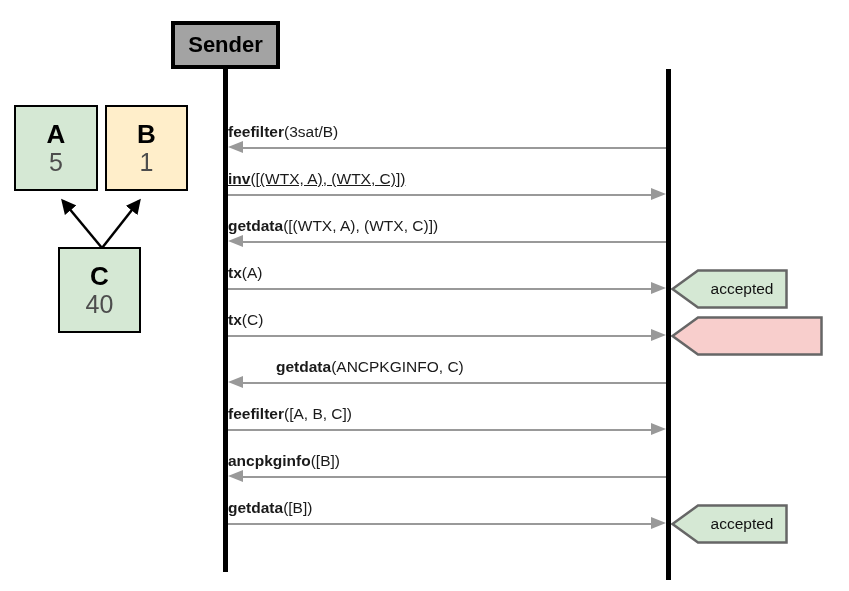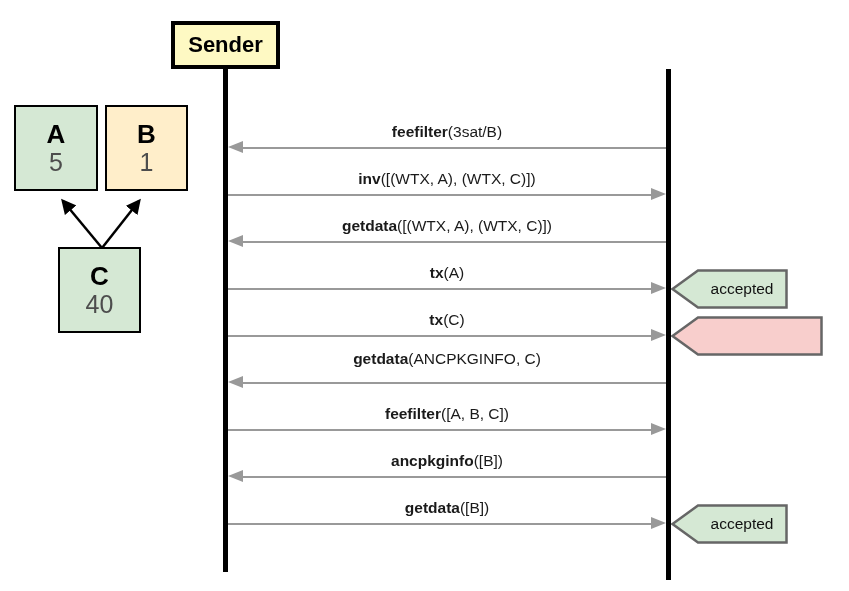--- a/index.html
+++ b/index.html
@@ -17,33 +17,33 @@
   .node.yellow{background:#ffeeca;}
   .node-letter{font-weight:bold;font-size:26px;color:#000;}
   .node-value{font-size:25px;color:#4d4d4d;}
   #nodeA{left:14px;top:105px;width:84px;height:86px;}
   #nodeB{left:105px;top:105px;width:83px;height:86px;}
   #nodeC{left:58px;top:247px;width:83px;height:86px;}
   #dag-edges{position:absolute;left:0;top:0;}
   
   .actor{
     position:absolute;top:21px;height:48px;box-sizing:border-box;
-    border:4px solid #000;background:#fef9c3;
+    border:4px solid #000;background:#a3a3a3;
     display:flex;align-items:center;justify-content:center;
     font-weight:bold;font-size:22px;color:#000;
   }
   #actorSender{left:171px;width:109px;}
   #actorReceiver{left:603px;width:132px;}
   .lifeline{position:absolute;top:69px;width:5px;background:#000;}
   #lifeSender{left:223px;height:503px;}
   #lifeReceiver{left:666px;height:511px;}
   
   .msg-label{
     position:absolute;left:228px;width:438px;height:22px;line-height:22px;
-    text-align:center;font-size:15.5px;color:#1a1a1a;white-space:nowrap;
+    font-size:15.5px;color:#1a1a1a;white-space:nowrap;
   }
   .msg-label b{font-weight:700;}
   .msg-line{position:absolute;height:2.4px;background:#999;}
   .msg-head{position:absolute;width:0;height:0;border-top:6.5px solid transparent;border-bottom:6.5px solid transparent;}
   .msg-head.right{border-left:15px solid #999;}
   .msg-head.left{border-right:15px solid #999;}
   
   .tag{position:absolute;height:23px;border-radius:9px;}
   .tag svg{position:absolute;left:0;top:0;}
   .tag .tag-text{
@@ -83,21 +83,21 @@
     <span>Sender</span>
   </div>
 
   <div class="lifeline" id="lifeSender"></div>
   <div class="lifeline" id="lifeReceiver"></div>
 
   <div id="messages">
       <div class="msg-label" style="top: 121px;"><b>feefilter</b><span>(3sat/B)</span></div>
       <div class="msg-line" style="top: 147px; left: 241px; width: 425px;"></div>
       <div class="msg-head left" style="top: 141px; left: 228px;"></div>
-      <div class="msg-label" style="top: 168px;"><b>inv</b><span>([(WTX, A), (WTX, C)])</span></div>
+      <div class="msg-label" style="top: 168px; text-decoration: underline;"><b>inv</b><span>([(WTX, A), (WTX, C)])</span></div>
       <div class="msg-line" style="top: 194px; left: 228px; width: 425px;"></div>
       <div class="msg-head right" style="top: 188px; left: 651px;"></div>
       <div class="msg-label" style="top: 215px;"><b>getdata</b><span>([(WTX, A), (WTX, C)])</span></div>
       <div class="msg-line" style="top: 241px; left: 241px; width: 425px;"></div>
       <div class="msg-head left" style="top: 235px; left: 228px;"></div>
       <div class="msg-label" style="top: 262px;"><b>tx</b><span>(A)</span></div>
       <div class="msg-line" style="top: 288px; left: 228px; width: 425px;"></div>
       <div class="msg-head right" style="top: 282px; left: 651px;"></div>
       <div class="tag" style="left: 671px; top: 269px; width: 117px;">
         <svg width="117" height="40" viewBox="0 0 117 40">
@@ -106,21 +106,21 @@
         <span class="tag-text">accepted</span>
       </div>
       <div class="msg-label" style="top: 309px;"><b>tx</b><span>(C)</span></div>
       <div class="msg-line" style="top: 335px; left: 228px; width: 425px;"></div>
       <div class="msg-head right" style="top: 329px; left: 651px;"></div>
       <div class="tag" style="left: 671px; top: 316px; width: 152px;">
         <svg width="152" height="40" viewBox="0 0 152 40">
           <polygon points="1.5,20 27,1.5 150.5,1.5 150.5,38.5 27,38.5" fill="#f8cecc" stroke="#666666" stroke-width="2.5" stroke-linejoin="miter"></polygon>
         </svg>
       </div>
-      <div class="msg-label" style="top: 348px;"><b>getdata</b><span>(ANCPKGINFO, C)</span></div>
+      <div class="msg-label" style="top: 356px; margin-left: 48px;"><b>getdata</b><span>(ANCPKGINFO, C)</span></div>
       <div class="msg-line" style="top: 382px; left: 241px; width: 425px;"></div>
       <div class="msg-head left" style="top: 376px; left: 228px;"></div>
       <div class="msg-label" style="top: 403px;"><b>feefilter</b><span>([A, B, C])</span></div>
       <div class="msg-line" style="top: 429px; left: 228px; width: 425px;"></div>
       <div class="msg-head right" style="top: 423px; left: 651px;"></div>
       <div class="msg-label" style="top: 450px;"><b>ancpkginfo</b><span>([B])</span></div>
       <div class="msg-line" style="top: 476px; left: 241px; width: 425px;"></div>
       <div class="msg-head left" style="top: 470px; left: 228px;"></div>
       <div class="msg-label" style="top: 497px;"><b>getdata</b><span>([B])</span></div>
       <div class="msg-line" style="top: 523px; left: 228px; width: 425px;"></div>

